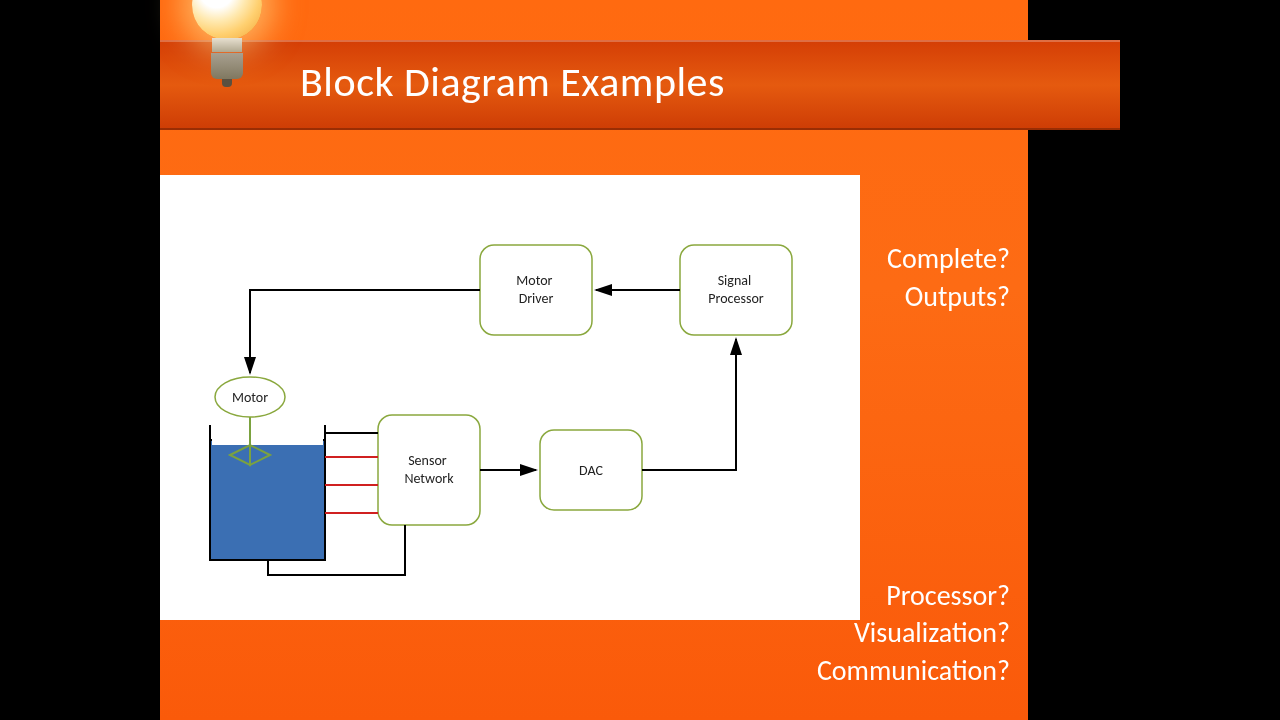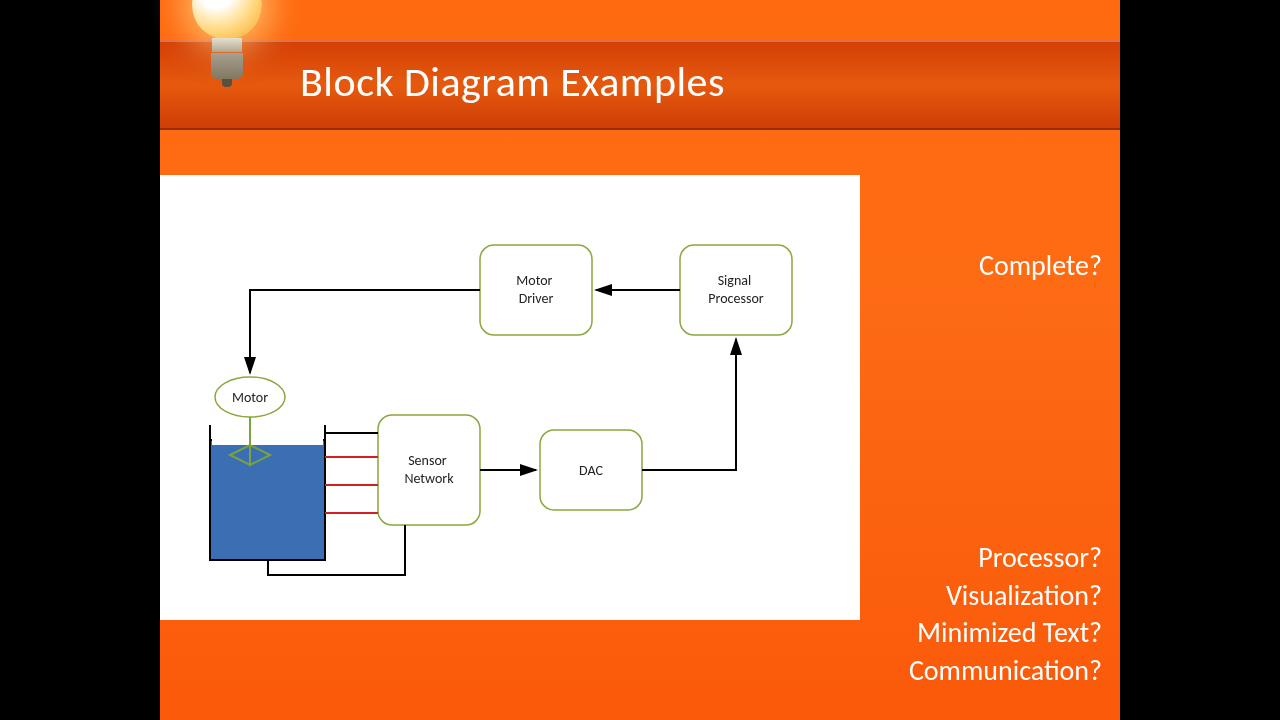--- a/index.html
+++ b/index.html
@@ -8,21 +8,21 @@
     width: 1280px;
     height: 720px;
     background: #000;
     font-family: "Calibri", "Segoe UI", Arial, sans-serif;
     overflow: hidden;
   }
   .slide {
     position: absolute;
     left: 160px;
     top: 0;
-    width: 960px;
+    width: 868px;
     height: 720px;
     background: linear-gradient(180deg, #ff6a10 0%, #fd6b14 40%, #fa5a0a 100%);
   }
   .topbar {
     position: absolute;
     left: 0;
     top: 40px;
     width: 960px;
     height: 90px;
     background: linear-gradient(180deg, #d43e06 0%, #e55a0f 50%, #cd3c05 100%);
@@ -84,21 +84,21 @@
   }
 
   .questions {
     position: absolute;
     right: 18px;
     color: #fff;
     font-size: 28px;
     text-align: right;
     line-height: 1.35;
   }
-  .questions.top { top: 240px; margin-top: 7px; }
+  .questions.top { top: 240px; }
   .questions.bottom { bottom: 30px; }
   .questions div { white-space: nowrap; }
 </style>
 </head>
 <body>
 
 <div class="slide">
 
   <div class="topbar">
     <div class="title">Block Diagram Examples</div>
@@ -183,22 +183,22 @@
       <path d="M482 295 L576 295 L576 164" fill="none" stroke="#000" stroke-width="2" marker-end="url(#arrow)"></path>
 
       <line x1="520" y1="115" x2="436" y2="115" stroke="#000" stroke-width="2" marker-end="url(#arrow)"></line>
 
       <path d="M320 115 L90 115 L90 198" fill="none" stroke="#000" stroke-width="2" marker-end="url(#arrow)"></path>
     </svg>
   </div>
 
   <div class="questions top">
     <div>Complete?</div>
+    <div>Outputs?</div>
   </div>
 
   <div class="questions bottom">
     <div>Processor?</div>
     <div>Visualization?</div>
-    <div>Minimized Text?</div>
     <div>Communication?</div>
   </div>
 
 </div>
 
 </body></html>

